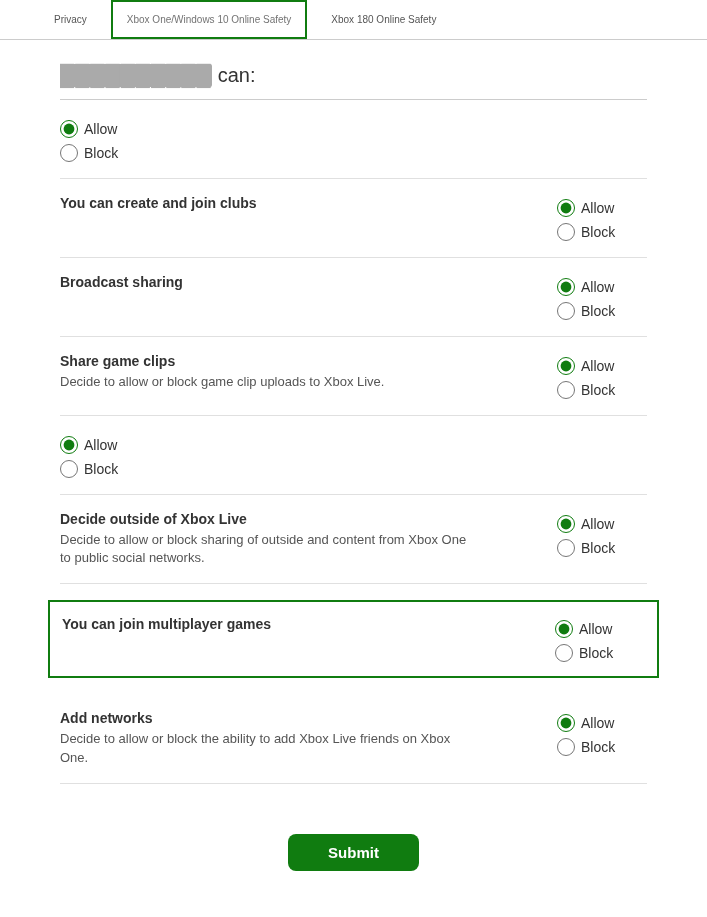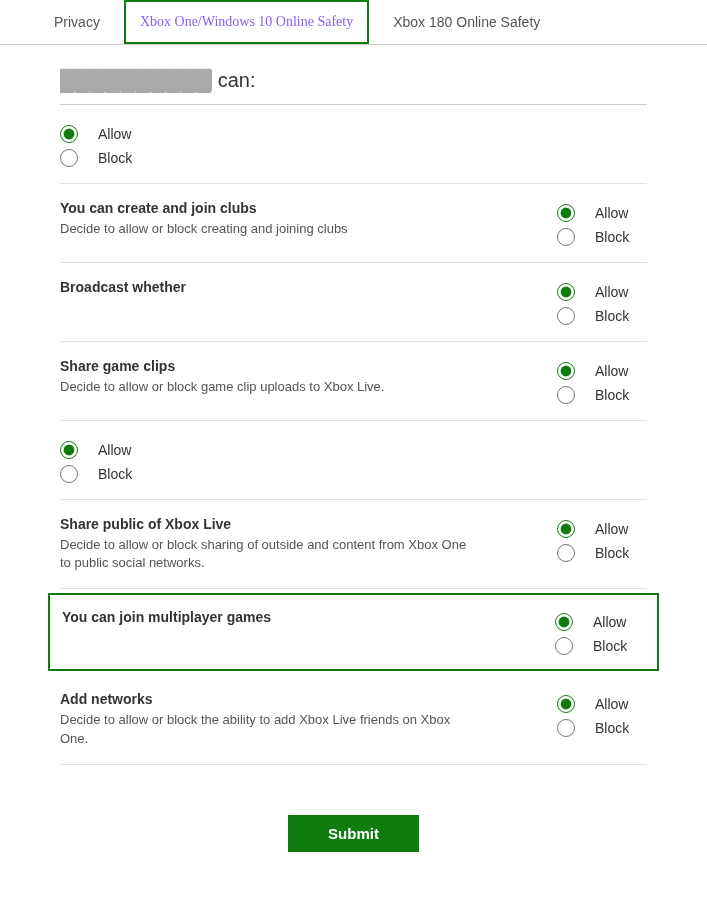--- a/index.html
+++ b/index.html
@@ -16,31 +16,30 @@
     .tabs {
       display: flex;
       align-items: center;
       border-bottom: 1px solid #ccc;
       padding: 0 40px;
       gap: 10px;
     }
     .tab {
       padding: 12px 14px;
       cursor: pointer;
-      font-size: 14px;
+      font-size: 10px;
       color: #555;
       white-space: nowrap;
       border: none;
       background: transparent;
     }
     .tab.active {
-      color: #8b5cf6;
+      color: #737373;
       border: 2px solid #107c10;
       outline: none;
-      font-family: Liberation Serif, serif;
     }
 
     
     .content {
       padding: 24px 60px 30px 60px;
     }
 
     .player-heading {
       font-size: 20px;
       font-weight: 400;
@@ -68,21 +67,21 @@
     .setting-row {
       display: flex;
       align-items: flex-start;
       justify-content: space-between;
       padding: 16px 0;
       border-bottom: 1px solid #e0e0e0;
     }
     .setting-row.highlighted {
       border: 2px solid #107c10;
       padding: 14px 12px;
-      margin: 4px -12px;
+      margin: 16px -12px;
     }
 
     .setting-text {
       flex: 1;
       max-width: 420px;
     }
     .setting-title {
       font-weight: 700;
       font-size: 14px;
       margin-bottom: 4px;
@@ -96,21 +95,21 @@
     .radio-group {
       display: flex;
       flex-direction: column;
       gap: 6px;
       min-width: 90px;
       padding-top: 4px;
     }
     .radio-option {
       display: flex;
       align-items: center;
-      gap: 20px;
+      gap: 6px;
       cursor: pointer;
       font-size: 14px;
     }
     .radio-option input[type="radio"] {
       width: 18px;
       height: 18px;
       accent-color: #107c10;
       cursor: pointer;
       margin: 0;
     }
@@ -118,21 +117,21 @@
     
     .submit-area {
       display: flex;
       justify-content: center;
       padding: 20px 0 30px 0;
     }
     .submit-btn {
       background: #107c10;
       color: #fff;
       border: none;
-      border-radius: 0;
+      border-radius: 8px;
       padding: 10px 40px;
       font-size: 15px;
       font-weight: 600;
       cursor: pointer;
       min-width: 130px;
       text-align: center;
     }
   </style>
 </head>
 <body>
@@ -159,36 +158,35 @@
           </label>
           <label class="radio-option">
             <input type="radio" name="multiplayer-outside" value="block" style="">
             <span>Block</span>
           </label>
         </div>
       </div>
       <div class="setting-row">
         <div class="setting-text">
           <div class="setting-title">You can create and join clubs</div>
-          <div class="setting-desc">Decide to allow or block creating and joining clubs</div>
         </div>
         <div class="radio-group">
           <label class="radio-option">
             <input type="radio" name="clubs" value="allow" checked="" style="">
             <span>Allow</span>
           </label>
           <label class="radio-option">
             <input type="radio" name="clubs" value="block" style="">
             <span>Block</span>
           </label>
         </div>
       </div>
       <div class="setting-row">
         <div class="setting-text">
-          <div class="setting-title">Broadcast whether</div>
+          <div class="setting-title">Broadcast sharing</div>
         </div>
         <div class="radio-group">
           <label class="radio-option">
             <input type="radio" name="broadcast" value="allow" checked="" style="">
             <span>Allow</span>
           </label>
           <label class="radio-option">
             <input type="radio" name="broadcast" value="block" style="">
             <span>Block</span>
           </label>
@@ -217,21 +215,21 @@
             <span>Allow</span>
           </label>
           <label class="radio-option">
             <input type="radio" name="kinect" value="block" style="">
             <span>Block</span>
           </label>
         </div>
       </div>
       <div class="setting-row">
         <div class="setting-text">
-          <div class="setting-title">Share public of Xbox Live</div>
+          <div class="setting-title">Decide outside of Xbox Live</div>
           <div class="setting-desc">Decide to allow or block sharing of outside and content from Xbox One to public social networks.</div>
         </div>
         <div class="radio-group">
           <label class="radio-option">
             <input type="radio" name="share-outside" value="allow" checked="" style="">
             <span>Allow</span>
           </label>
           <label class="radio-option">
             <input type="radio" name="share-outside" value="block" style="">
             <span>Block</span>

